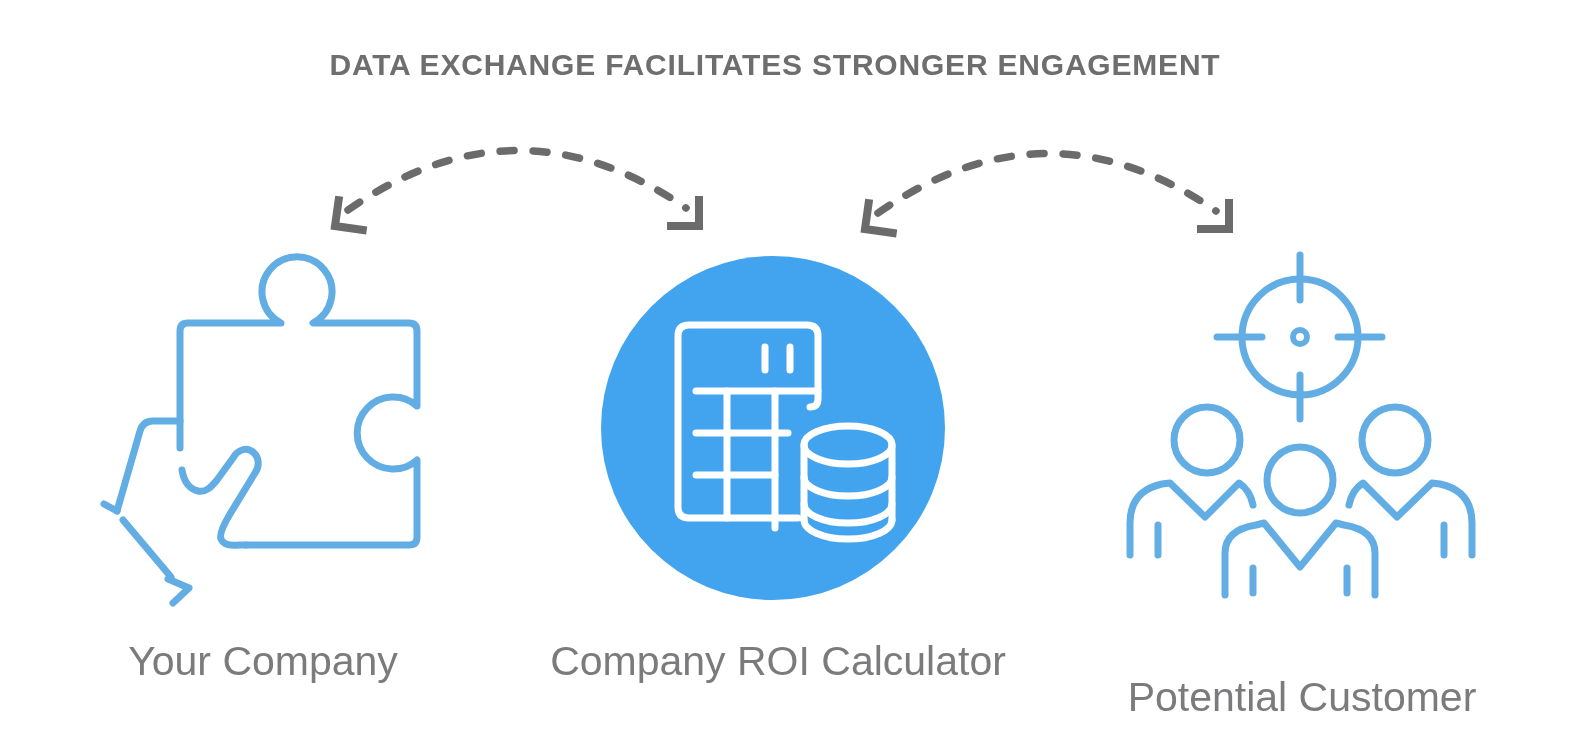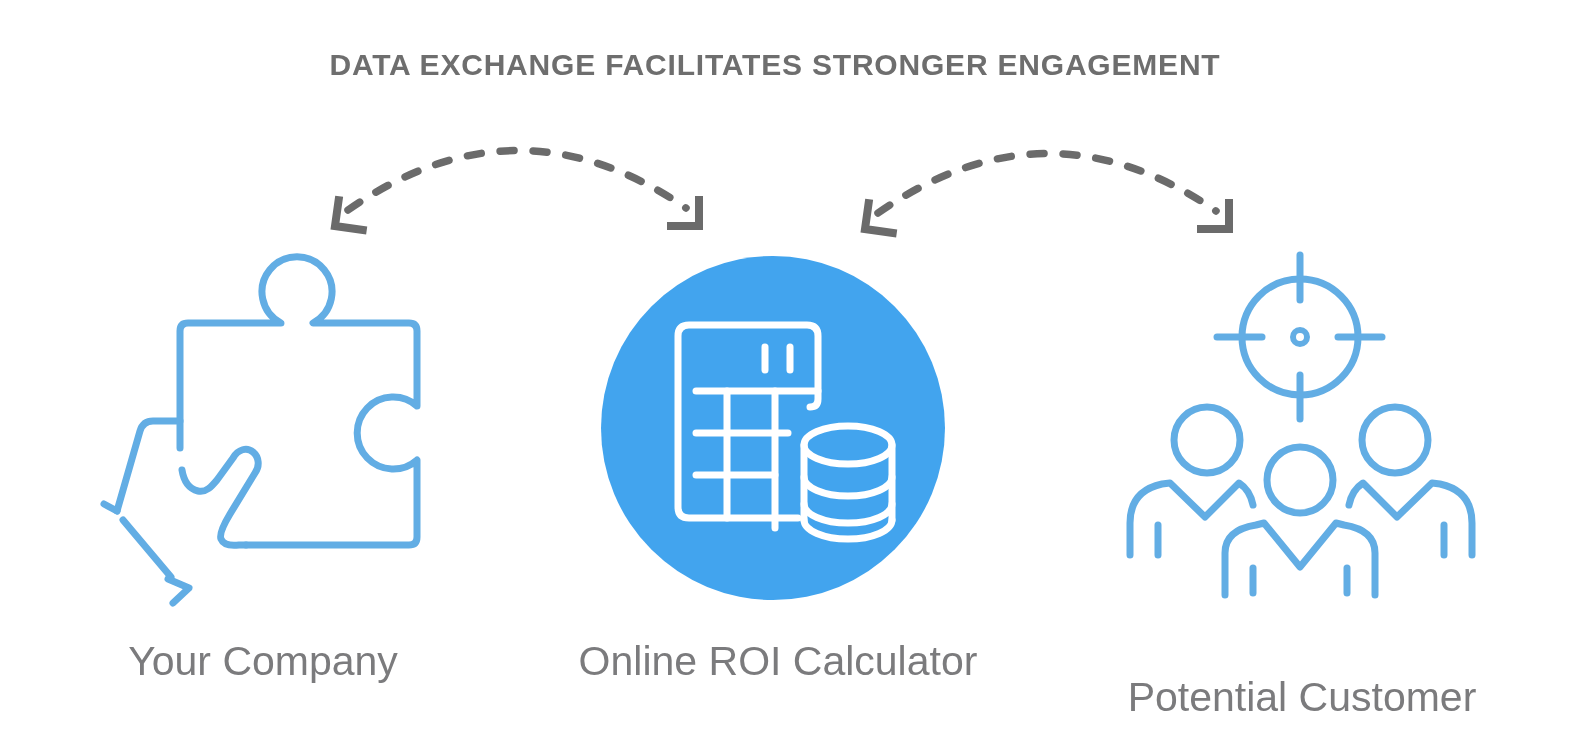--- a/index.html
+++ b/index.html
@@ -148,16 +148,16 @@
       <path class="blue-stroke" d="M 366,312 V 280 Q 366,248 334,241 L 326,240 L 291,274 L 257,240 Q 246,247 243,262"></path>
       <path class="blue-stroke" d="M 338,282 V 312"></path>
       <circle class="blue-stroke" cx="194" cy="237" r="33"></circle>
       <path class="blue-stroke" d="M 119,352 V 310 Q 119,287 150,282 L 158,280 L 194,324 L 230,280 L 238,282 Q 269,287 269,310 V 352"></path>
       <path class="blue-stroke" d="M 147,325 V 350"></path>
       <path class="blue-stroke" d="M 241,325 V 350"></path>
     </g>
   </svg>
 
   <div class="node-label label-company">Your Company</div>
-  <div class="node-label label-roi">Online ROI Calculator</div>
+  <div class="node-label label-roi">Company ROI Calculator</div>
   <div class="node-label label-customer">Potential Customer</div>
 
 </div>
 
 </body></html>

